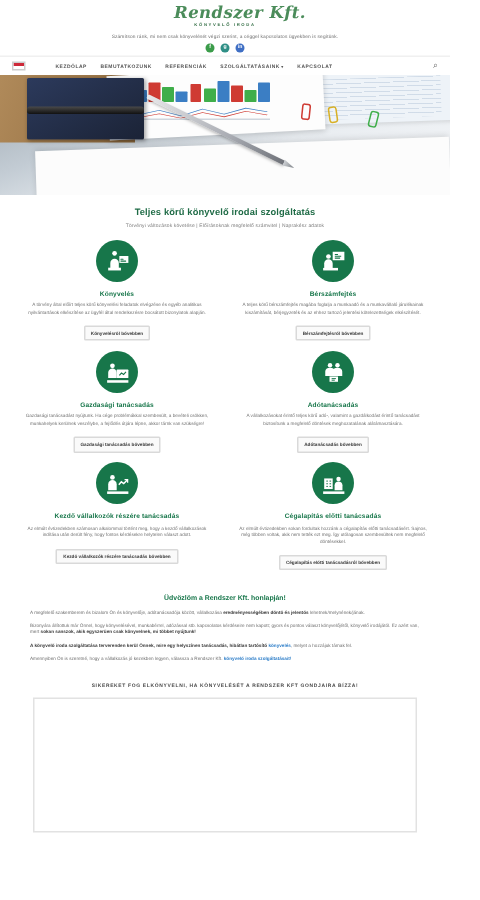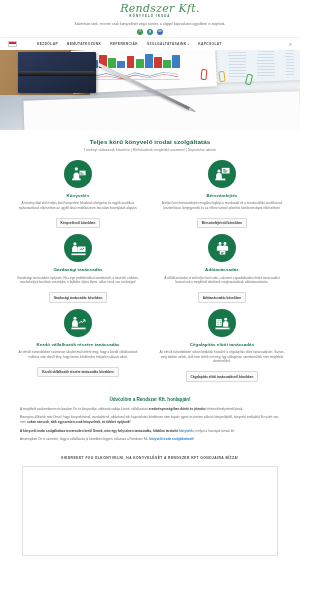--- a/index.html
+++ b/index.html
@@ -12,21 +12,21 @@
     overflow:hidden;
   }
   .page { width:300px; height:600px; position:relative; background:#fff; }
 
   
   .topbar { padding:3px 0 2px; text-align:center; background:#fff; }
   .logo-wrap { text-align:center; line-height:1; }
   .logo-script {
     font-family:"DejaVu Serif", serif;
     font-style:italic;
-    font-weight:400;
+    font-weight:700;
     font-size:11px;
     color:#4b8c5a;
     letter-spacing:0.3px;
     display:block;
     padding-left:20px;
   }
   .logo-sub {
     font-size:2.8px;
     letter-spacing:1.1px;
     color:#2f6b41;

